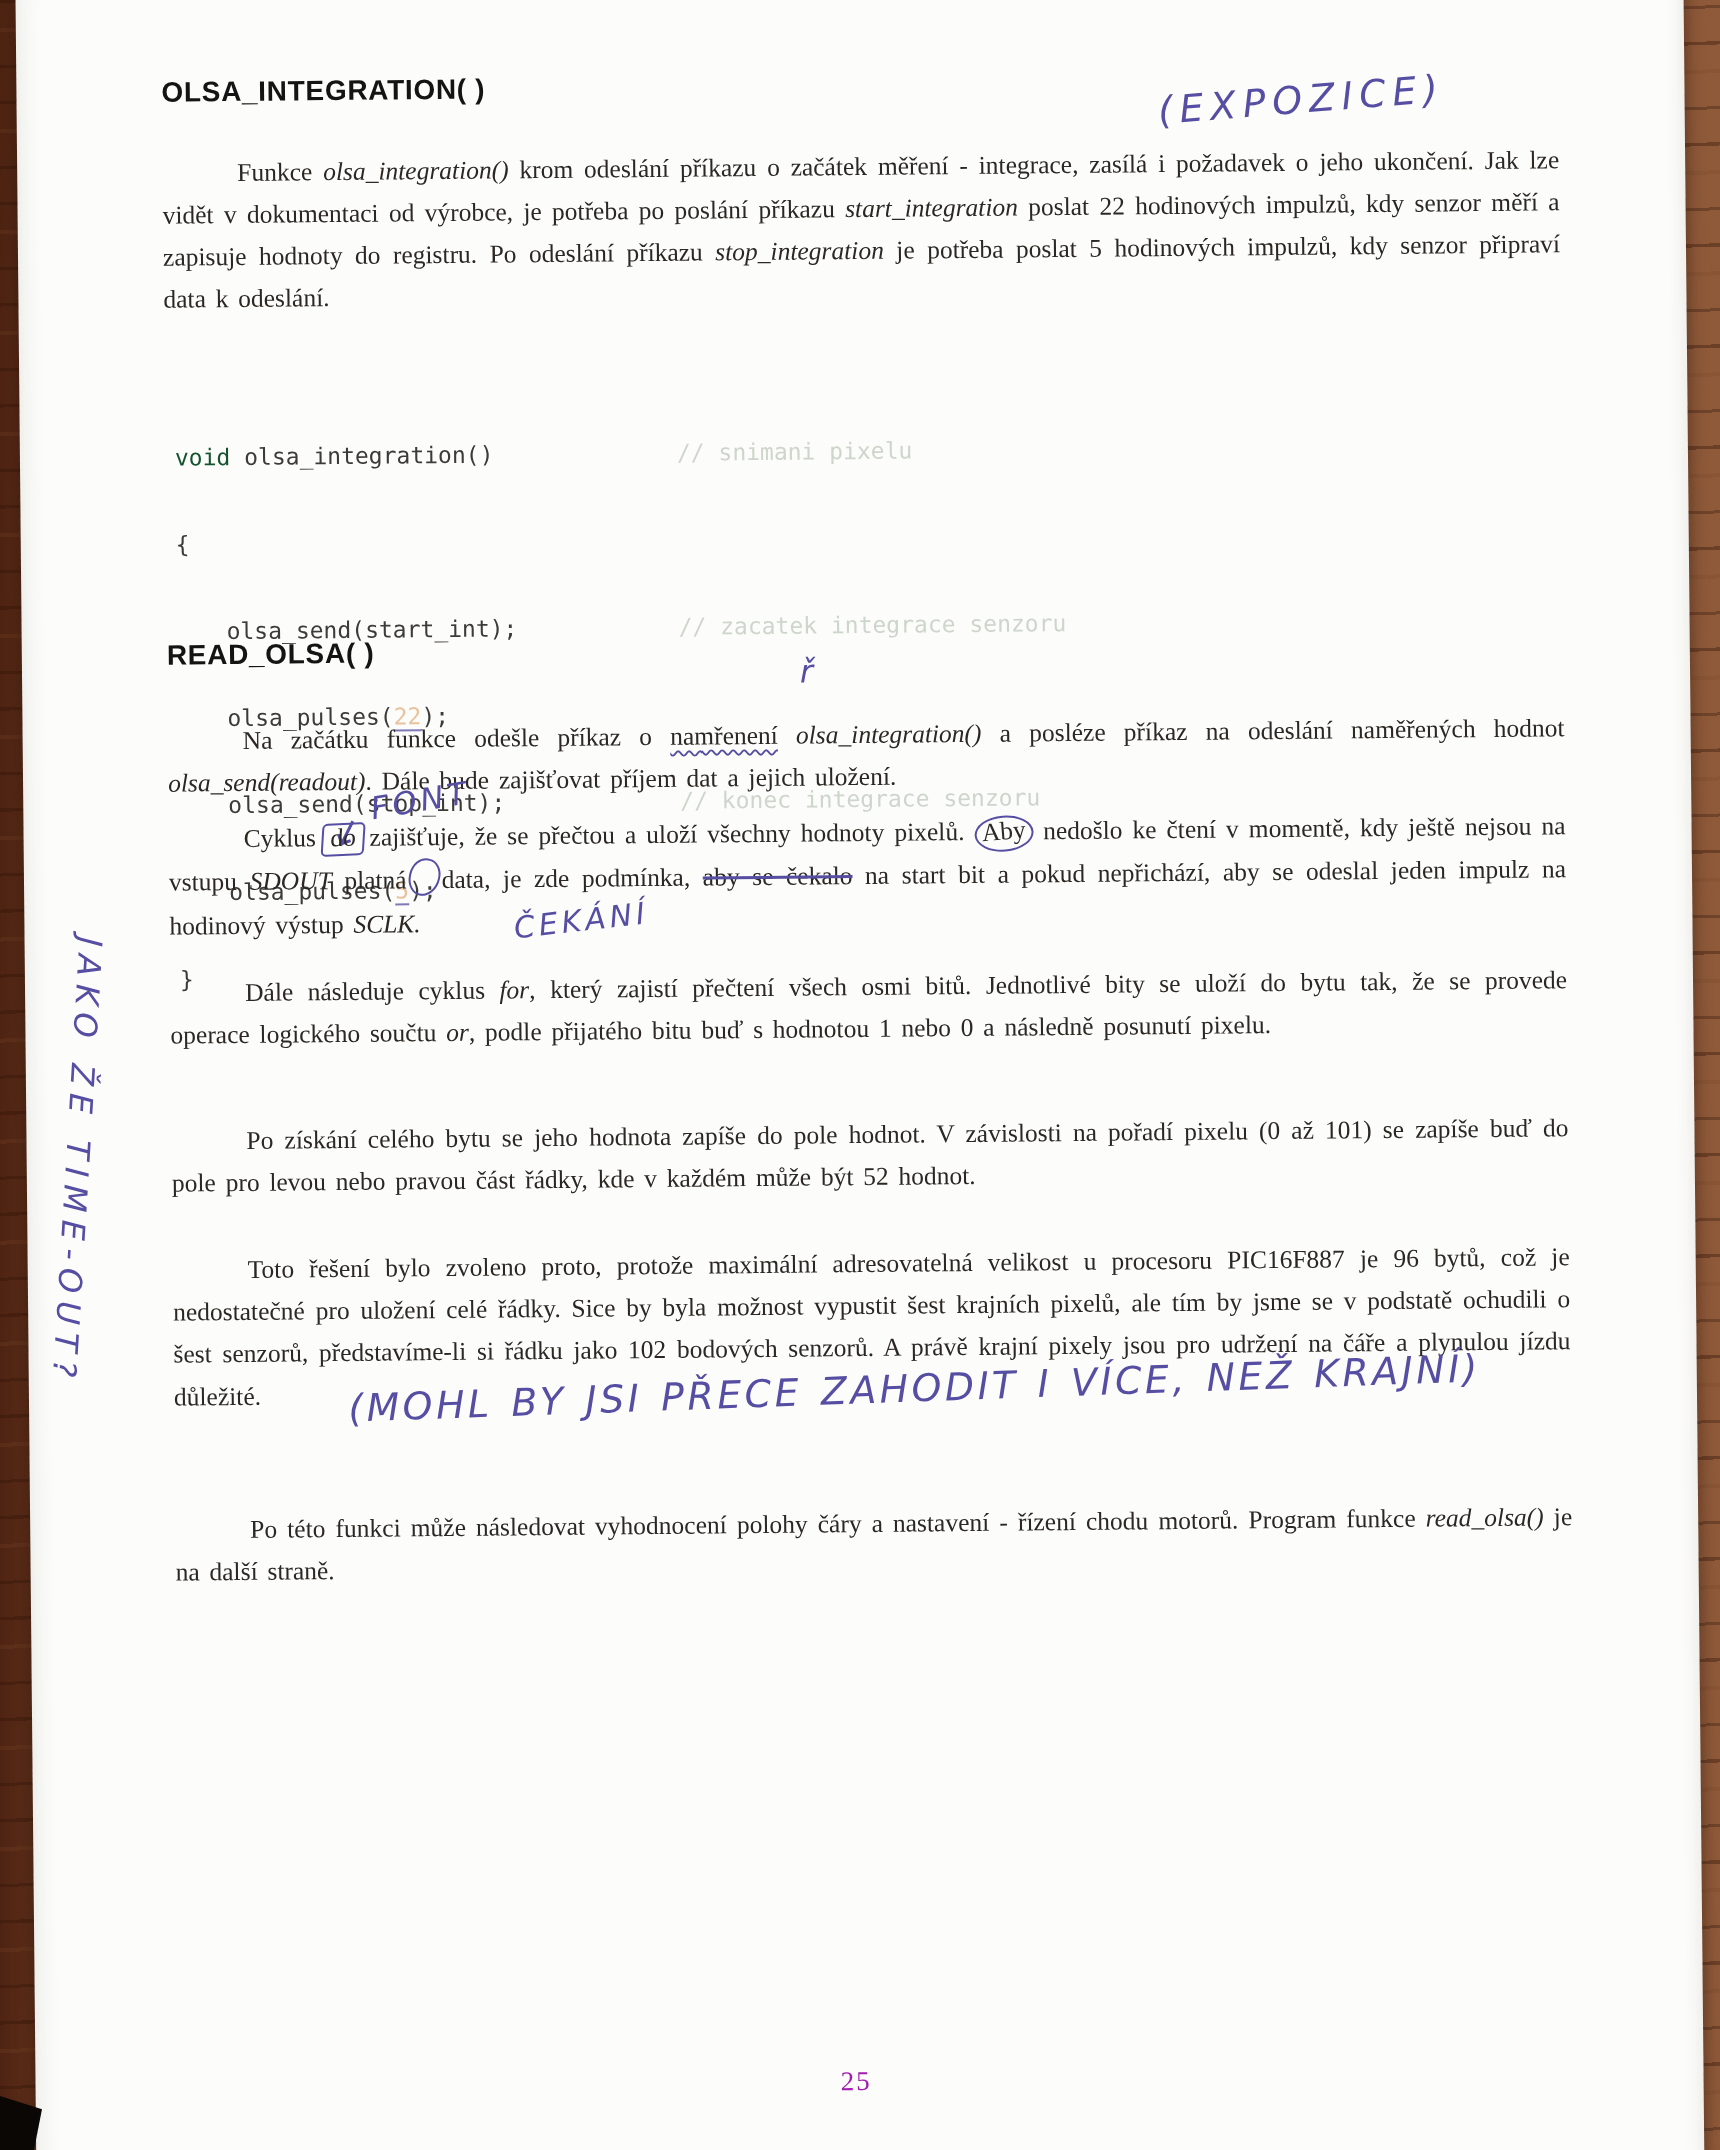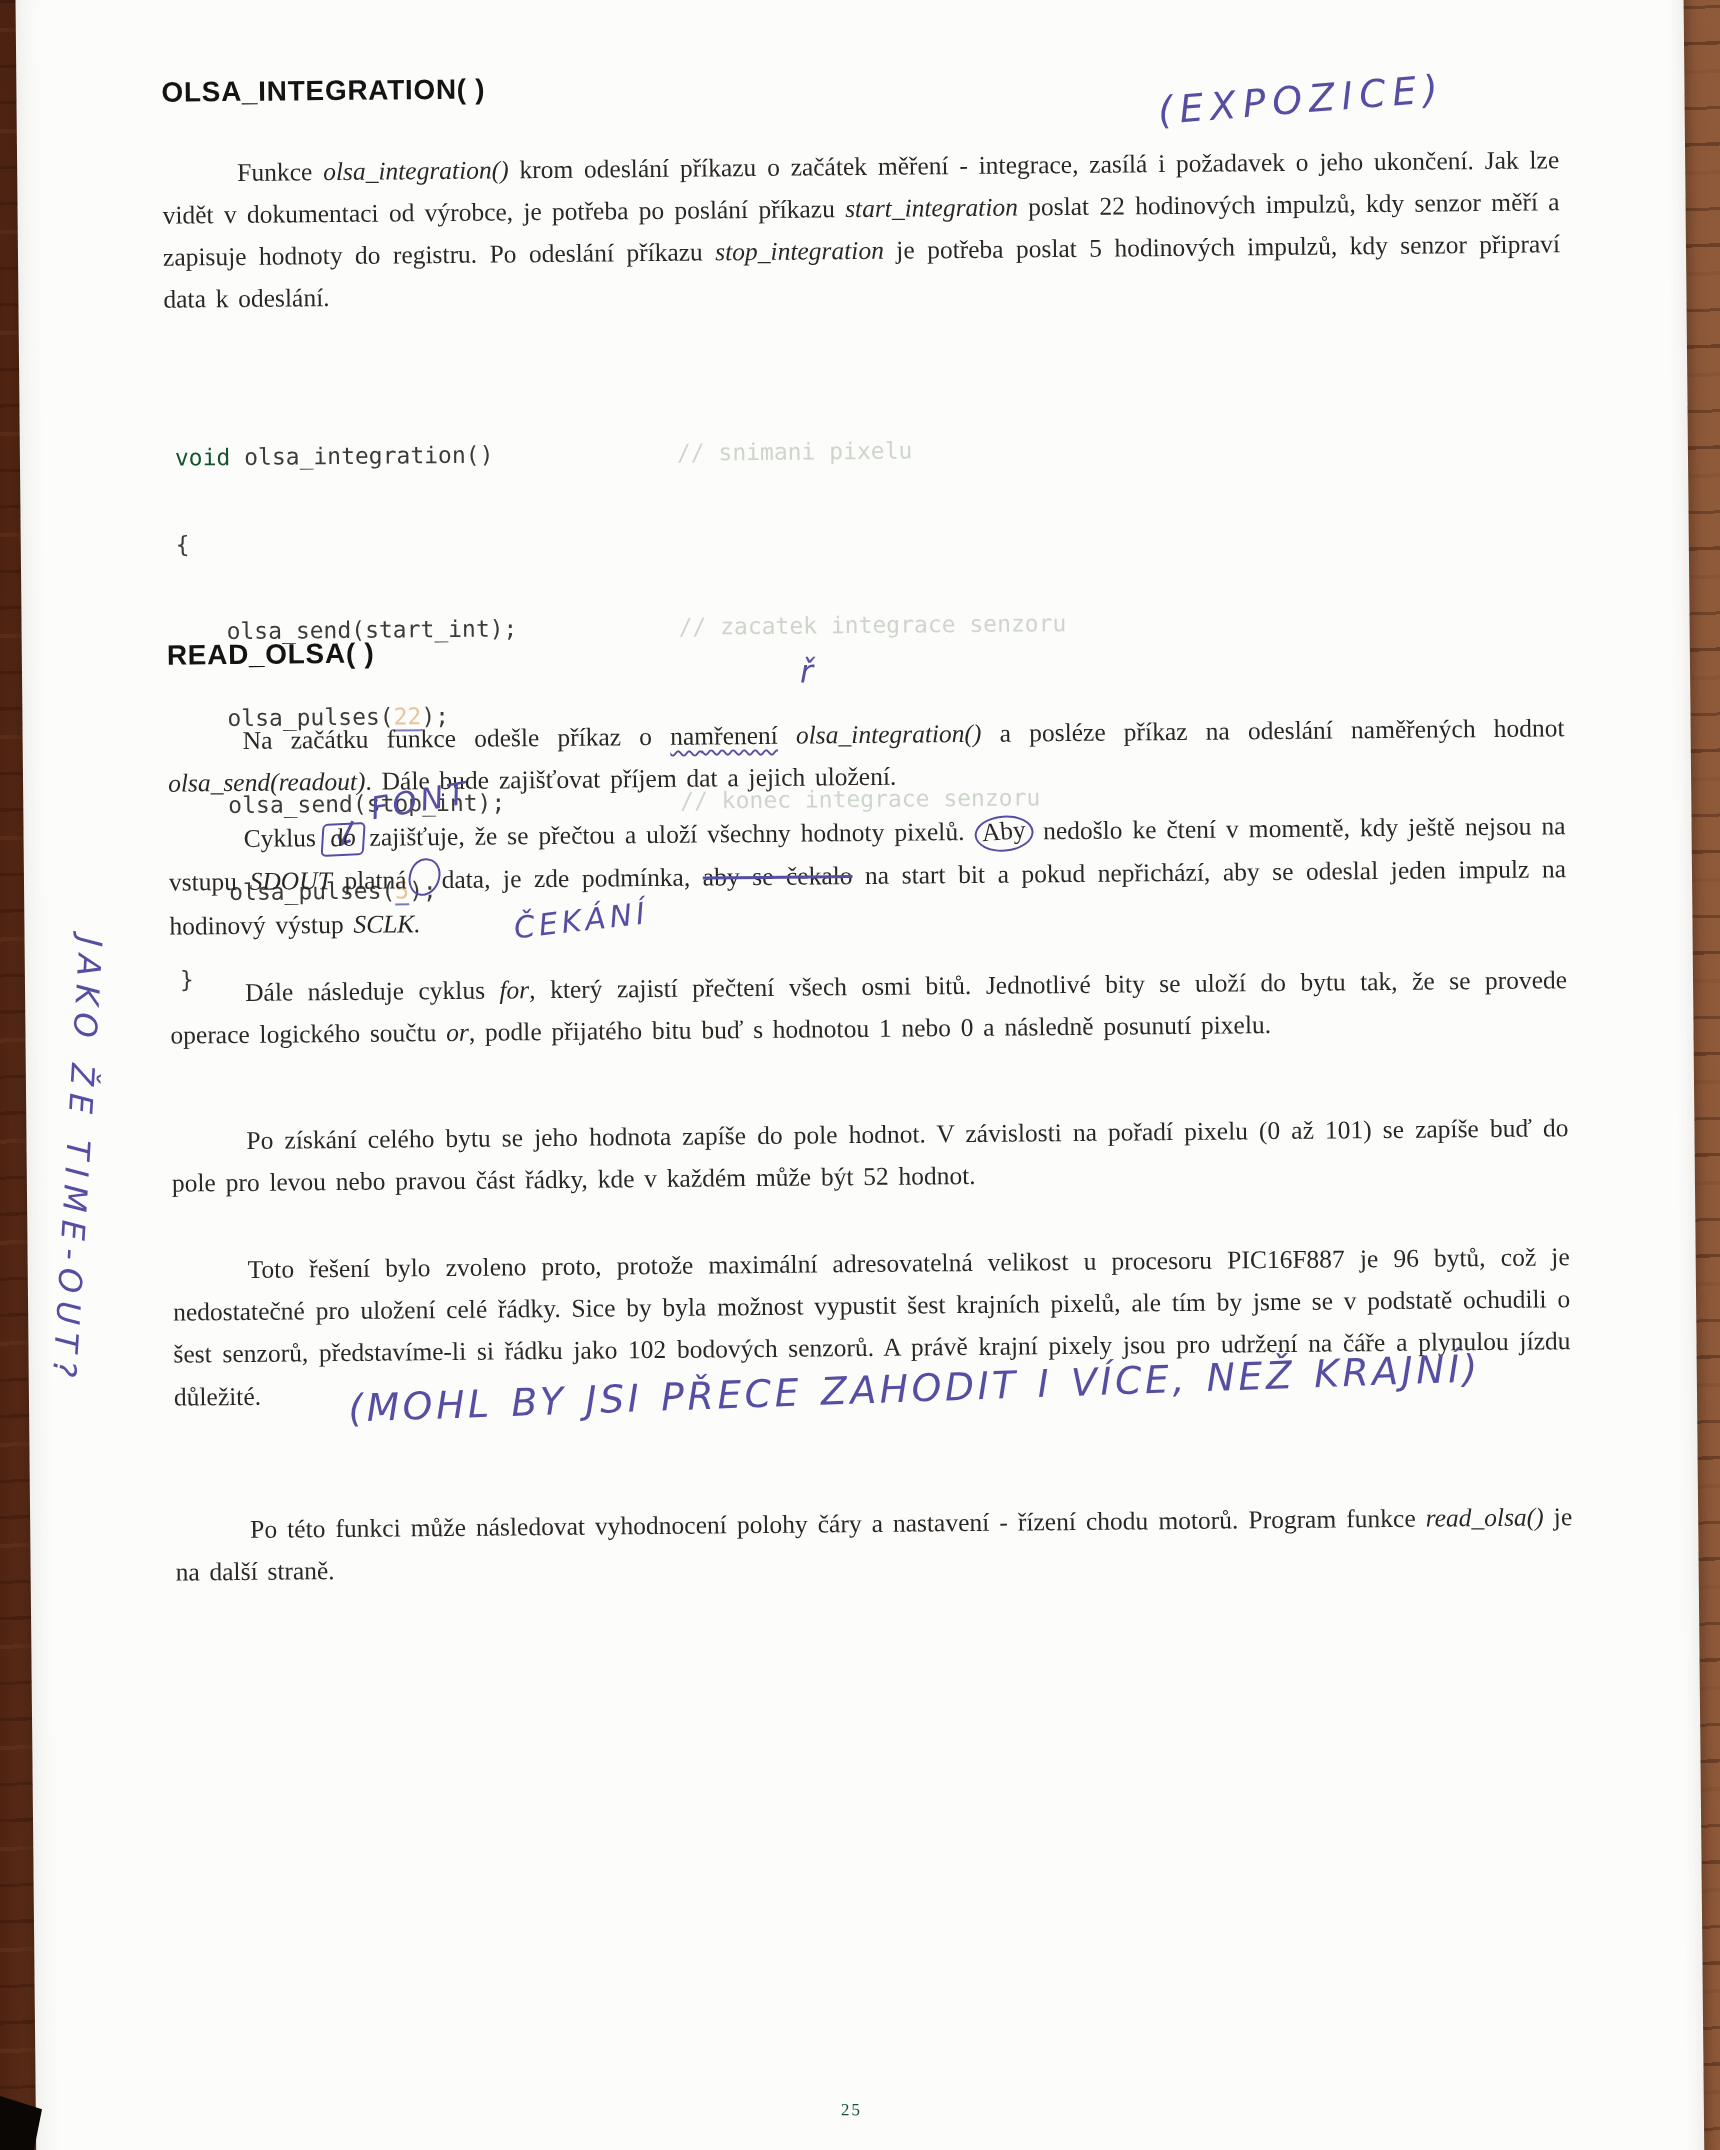--- a/index.html
+++ b/index.html
@@ -73,21 +73,21 @@
   
   .ink-box{display:inline-block;border:2.4px solid var(--ink);border-radius:5.4px;
     padding:0 6.7px 2.7px;margin:0 5.4px;line-height:1.05;transform:skew(-6deg) rotate(-2deg);text-indent:0;}
   .ink-circle{display:inline-block;border:2.4px solid var(--ink);border-radius:50%;
     padding:1.3px 5.4px 4px;line-height:1.05;transform:rotate(-4deg);text-indent:0;}
   .ink-blob{display:inline-block;width:27px;height:34px;border:2.4px solid var(--ink);
     border-radius:52% 46% 56% 48%;vertical-align:-8px;margin:0 2px;transform:rotate(12deg);}
   .ink-strike{text-decoration:line-through;text-decoration-color:var(--ink);text-decoration-thickness:2.7px;}
   .ink-underline{text-decoration-line:underline;text-decoration-style:wavy;
     text-decoration-color:var(--ink);text-decoration-thickness:1.7px;text-underline-offset:4.7px;}
-  .page-num{position:absolute;left:805px;top:2089px;font-size:17px;color:#14532d;letter-spacing:2px;margin-top:34px;}
+  .page-num{position:absolute;left:805px;top:2089px;font-size:27px;color:#a21caf;letter-spacing:2px;}
 </style>
 </head>
 <body>
 
 <div class="paper">
 
   <h1 class="sec-title t1">OLSA_INTEGRATION( )</h1>
 
   <div class="hw expozice">(EXPOZICE)</div>
 

